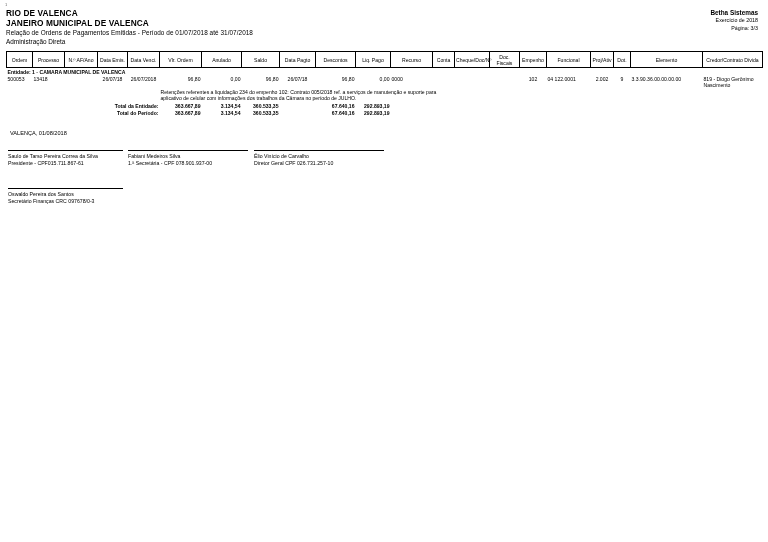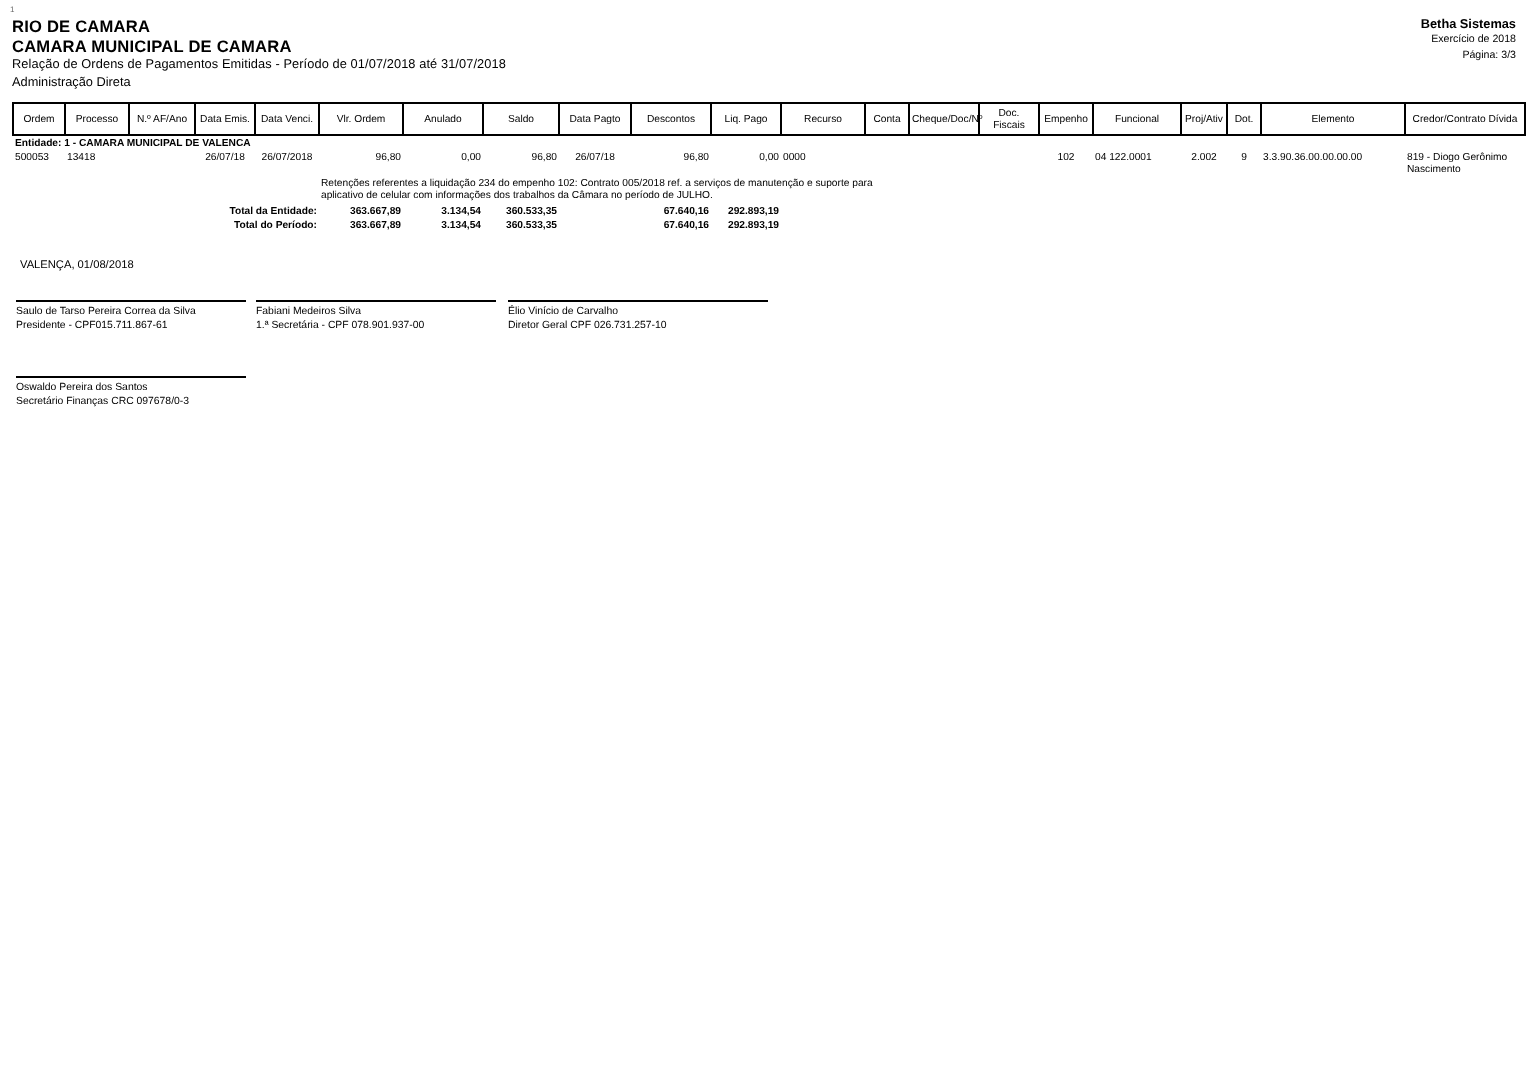--- a/index.html
+++ b/index.html
@@ -158,22 +158,22 @@
 
   <div class="corner-mark">1</div>
 
   <div class="header">
     <div class="hdr-right">
       <div class="sys">Betha Sistemas</div>
       <div class="meta">Exercício de 2018</div>
       <div class="meta">Página: 3/3</div>
     </div>
     <div class="hdr-left">
-      <div class="title-1">RIO DE CAMARA</div>
-      <div class="title-2">CAMARA MUNICIPAL DE CAMARA</div>
+      <div class="title-1">RIO DE VALENCA</div>
+      <div class="title-2">JANEIRO MUNICIPAL DE VALENCA</div>
       <div class="subtitle">Relação de Ordens de Pagamentos Emitidas - Período de 01/07/2018 até 31/07/2018</div>
       <div class="subtitle2">Administração Direta</div>
     </div>
     <div class="clear"></div>
   </div>
 
   <table class="grid">
     <colgroup>
       <col style="width:26px">
       <col style="width:32px">

